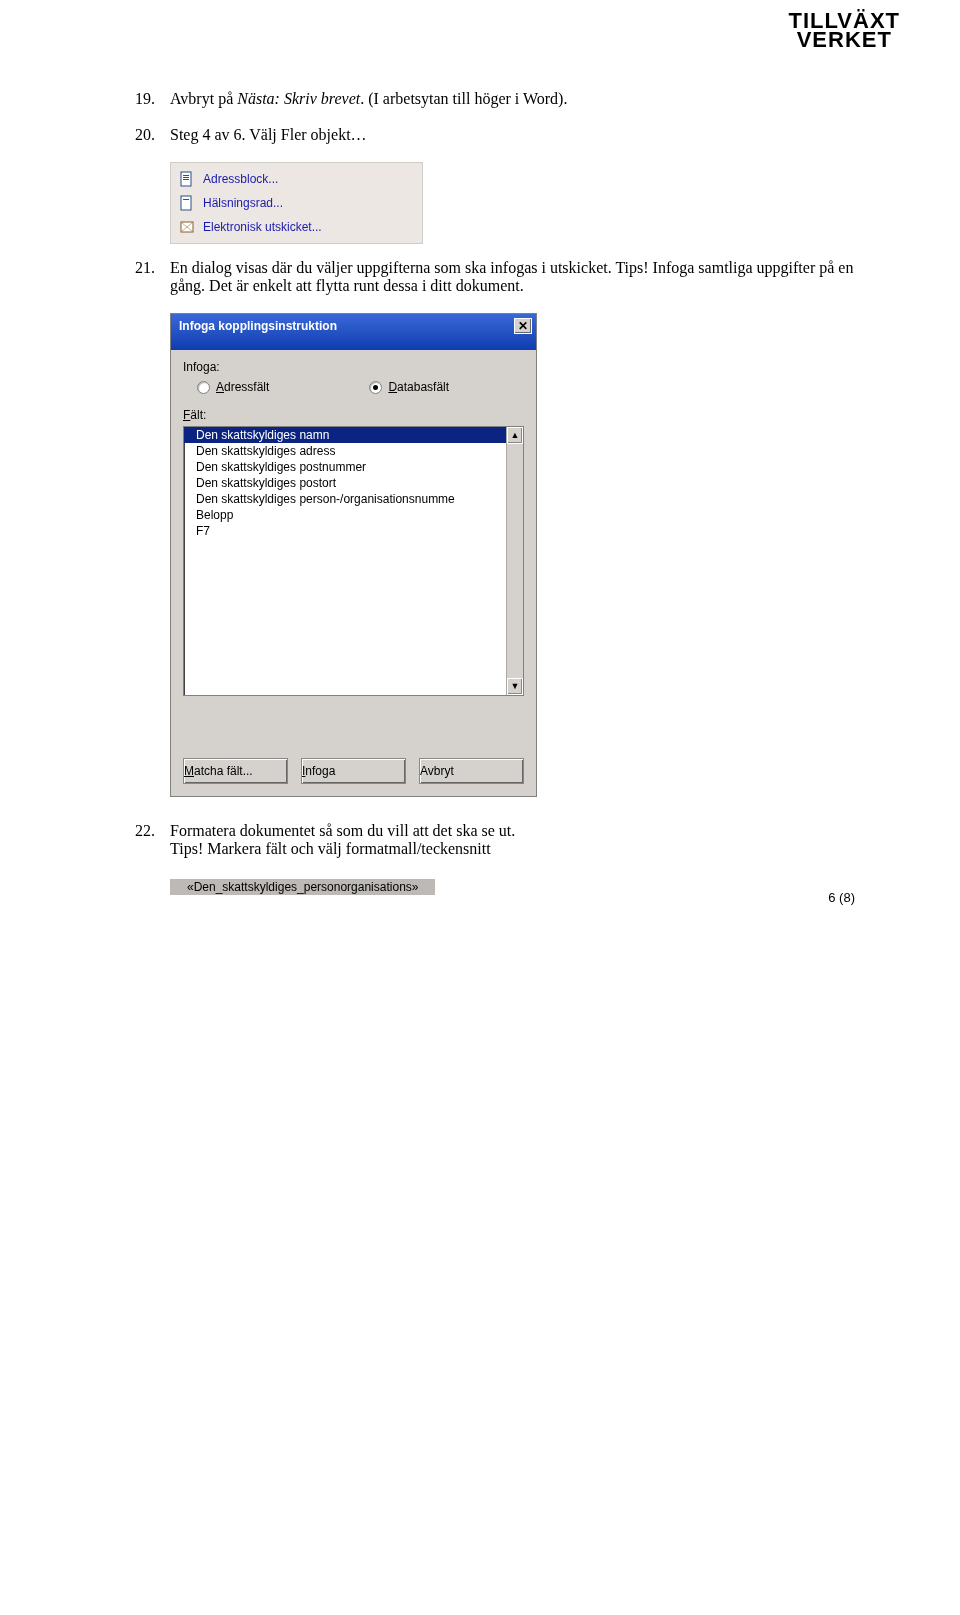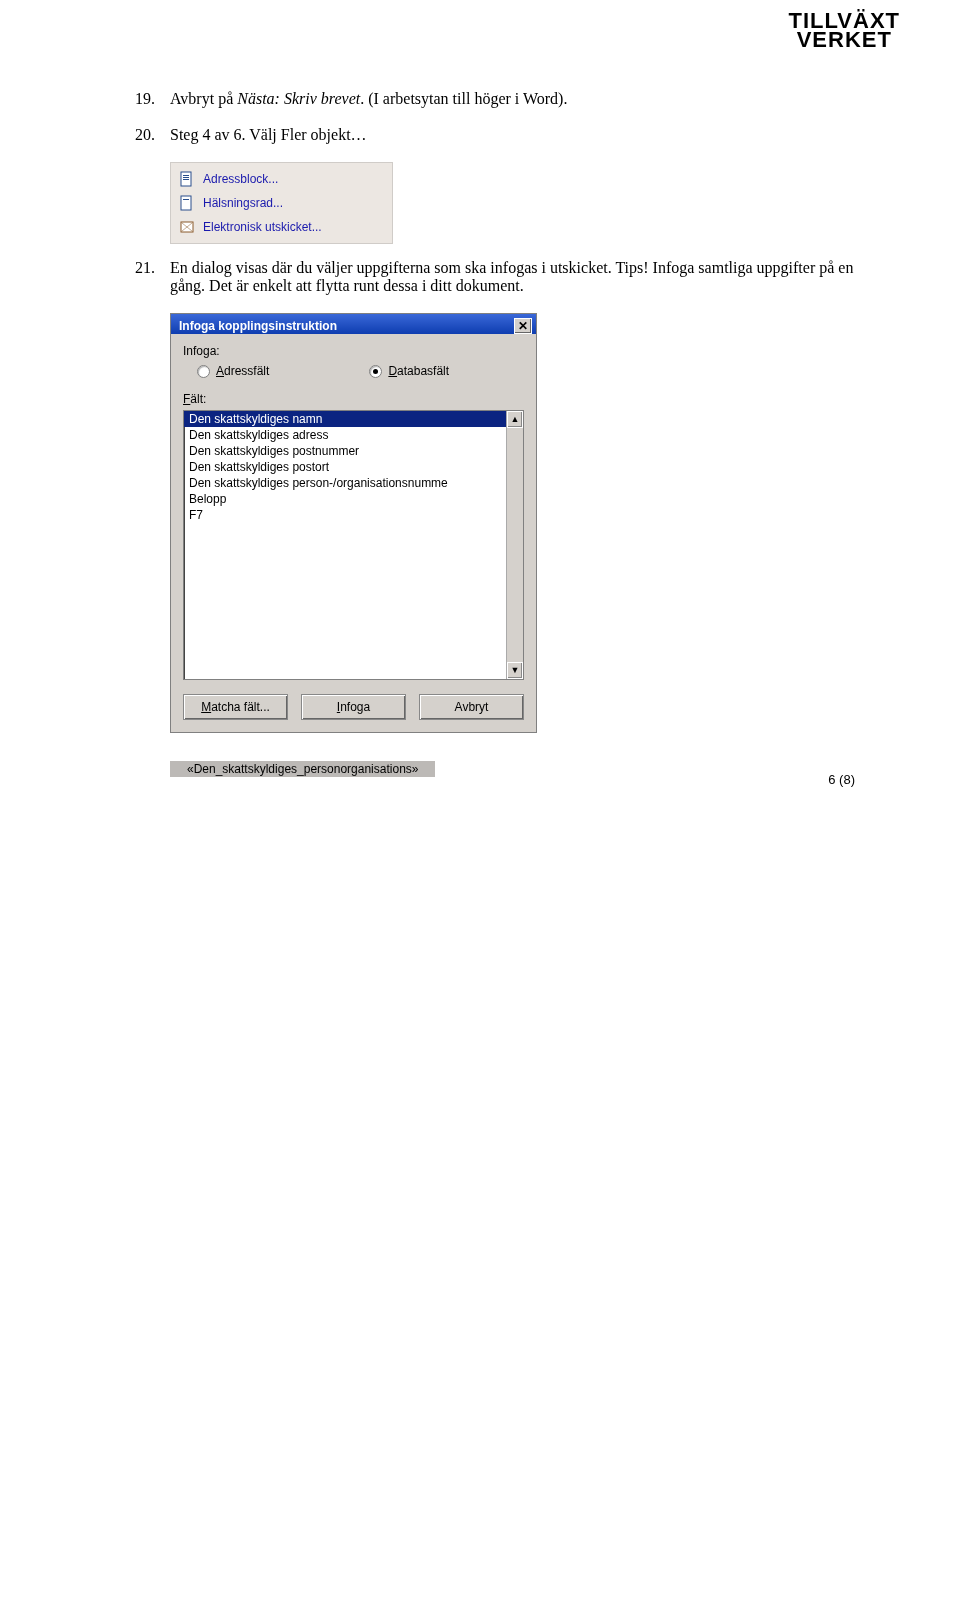--- a/index.html
+++ b/index.html
@@ -40,21 +40,21 @@
     padding-left: 35px;
   }
   ol.content-list > li .num {
     position: absolute;
     left: 0;
     top: 0;
   }
   .italic { font-style: italic; }
   .figure1 {
     margin: 5px 0 15px 35px;
-    width: 223px;
+    width: 253px;
     background: #ece7e2;
     border: 1px solid #d0ccc8;
     font-family: Tahoma, Verdana, sans-serif;
     font-size: 12px;
     padding: 4px 0;
   }
   .figure1 .menu-item {
     display: flex;
     align-items: center;
     padding: 4px 8px;
@@ -83,21 +83,21 @@
     border: 1px solid #808080;
     font-family: Tahoma, Verdana, sans-serif;
     font-size: 12px;
   }
   .dialog .titlebar {
     background: linear-gradient(to bottom, #3a68d8, #0e3db0);
     color: #fff;
     display: flex;
     align-items: center;
     justify-content: space-between;
-    padding: 4px 4px 0 8px;
+    padding: 4px 4px 16px 8px;
     font-weight: bold;
   }
   .dialog .titlebar .close-btn {
     width: 18px;
     height: 16px;
     background: #d5d1cc;
     border: 1px solid #fff;
     box-shadow: inset -1px -1px 0 #666;
     color: #000;
     font-family: Arial, sans-serif;
@@ -150,21 +150,21 @@
     box-shadow: inset 1px 1px 0 #444;
     height: 270px;
     display: flex;
     position: relative;
   }
   .listbox .list-content {
     flex: 1;
     overflow: hidden;
   }
   .listbox .list-content .item {
-    padding: 1px 5px;
+    padding: 1px 12px;
     white-space: nowrap;
   }
   .listbox .list-content .item.selected {
     background: #0b2481;
     color: #fff;
   }
   .listbox .scrollbar {
     width: 17px;
     background: #d5d1cc;
     border-left: 1px solid #aaa;
@@ -191,22 +191,23 @@
   .win-btn {
     width: 105px;
     height: 26px;
     background: #d5d1cc;
     border: 1px solid #888;
     box-shadow: 1px 1px 0 #fff inset, -1px -1px 0 #666 inset;
     font-family: Tahoma, Verdana, sans-serif;
     font-size: 12px;
     display: flex;
     align-items: center;
-    justify-content: center;
+    justify-content: flex-start;
     text-align: center;
+    margin-top: 48px;
   }
   .field-code-img {
     margin: 3px 0 0 35px;
     display: inline-block;
     background: #bcb9b6;
     font-family: Verdana, Tahoma, sans-serif;
     font-size: 12px;
     padding: 1px 17px;
     color: #000;
   }
@@ -330,16 +331,25 @@
         <div class="win-btn">
             <span><span class="under-accel">I</span><span>nfoga</span></span>
           </div>
         <div class="win-btn">
             <span>Avbryt</span>
           </div>
       </div>
     </div>
   </div>
 
+  <ol class="content-list" style="margin-top:5px">
+    <li>
+      <span class="num">22.</span>
+      <span>
+        <span>Formatera dokumentet så som du vill att det ska se ut.</span><br>
+        <span>Tips! Markera fält och välj formatmall/teckensnitt</span>
+      </span>
+    </li>
+  </ol>
   <div class="field-code-img">«Den_skattskyldiges_personorganisations»</div>
 
   <div class="page-footer">6 (8)</div>
 </div>
 
 </body></html>

